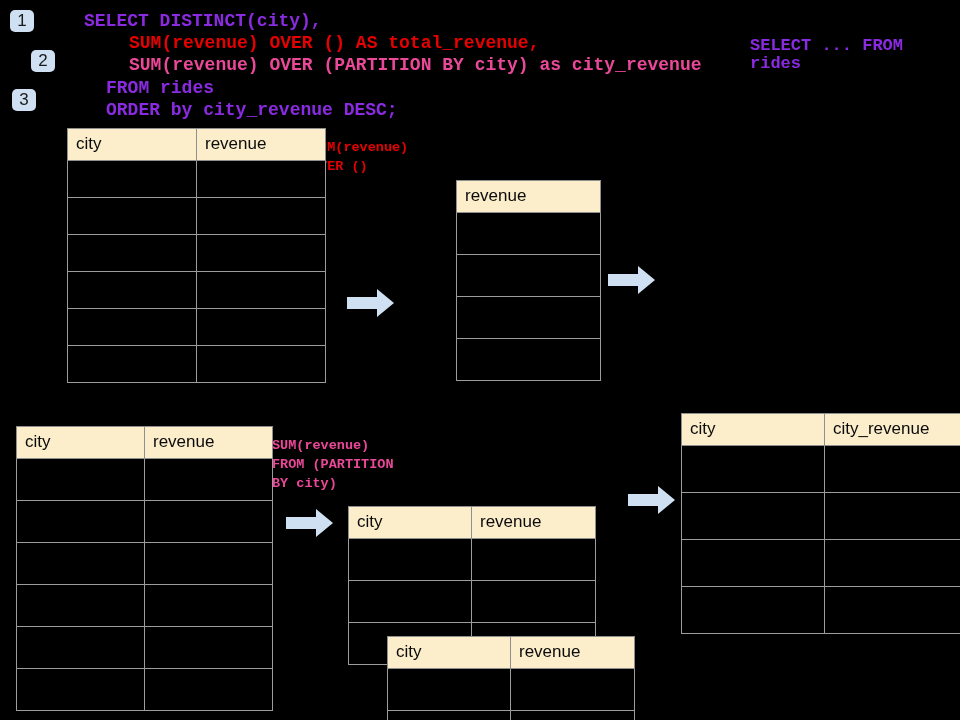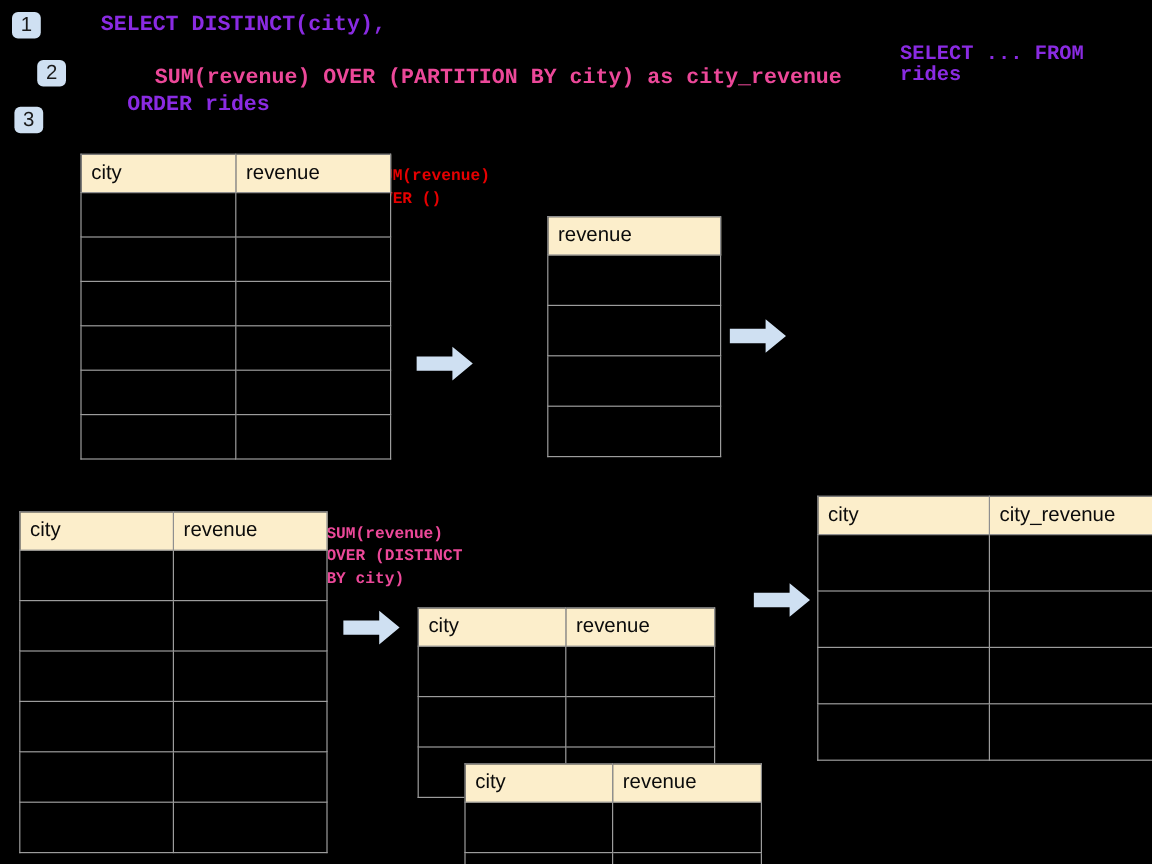--- a/index.html
+++ b/index.html
@@ -96,31 +96,33 @@
 </head>
 <body>
 
 <div id="canvas">
 
   <div class="badge" style="left:10px; top:10px;">1</div>
   <div class="badge" style="left:31px; top:50px;">2</div>
   <div class="badge" style="left:12px; top:89px;">3</div>
 
   <div class="code c-purple" style="left:84px; top:11px;">SELECT DISTINCT(city),</div>
+  <div class="code c-red" style="left:129px; top:33px;">SUM(revenue) OVER () AS total_revenue,</div>
   <div class="code c-green" style="left:129px; top:55px;">SUM(revenue) OVER (PARTITION BY city) as city_revenue</div>
-  <div class="code c-purple" style="left:106px; top:78px;">ORDER rides</div>
+  <div class="code c-purple" style="left:106px; top:78px;">FROM rides</div>
+  <div class="code c-purple" style="left:106px; top:100px;">ORDER by city_revenue DESC;</div>
 
   <div class="note-sm c-purple" style="left:750px; top:37px;">SELECT ... FROM
 rides</div>
 
   <div class="note c-red" style="left:311px; top:138px;">SUM(revenue)
 OVER ()</div>
 
   <div class="note c-green" style="left:272px; top:436px;">SUM(revenue)
-OVER (DISTINCT
+FROM (PARTITION
 BY city)</div>
 
   <table class="tbl" style="left:67px; top:128px; width:240px;">
     <tbody>
         <tr>
       <th style="width:120px;">city</th>
       <th style="width:120px;">revenue</th>
     </tr>
     <tr>
           <td style="height:36px;"></td>

